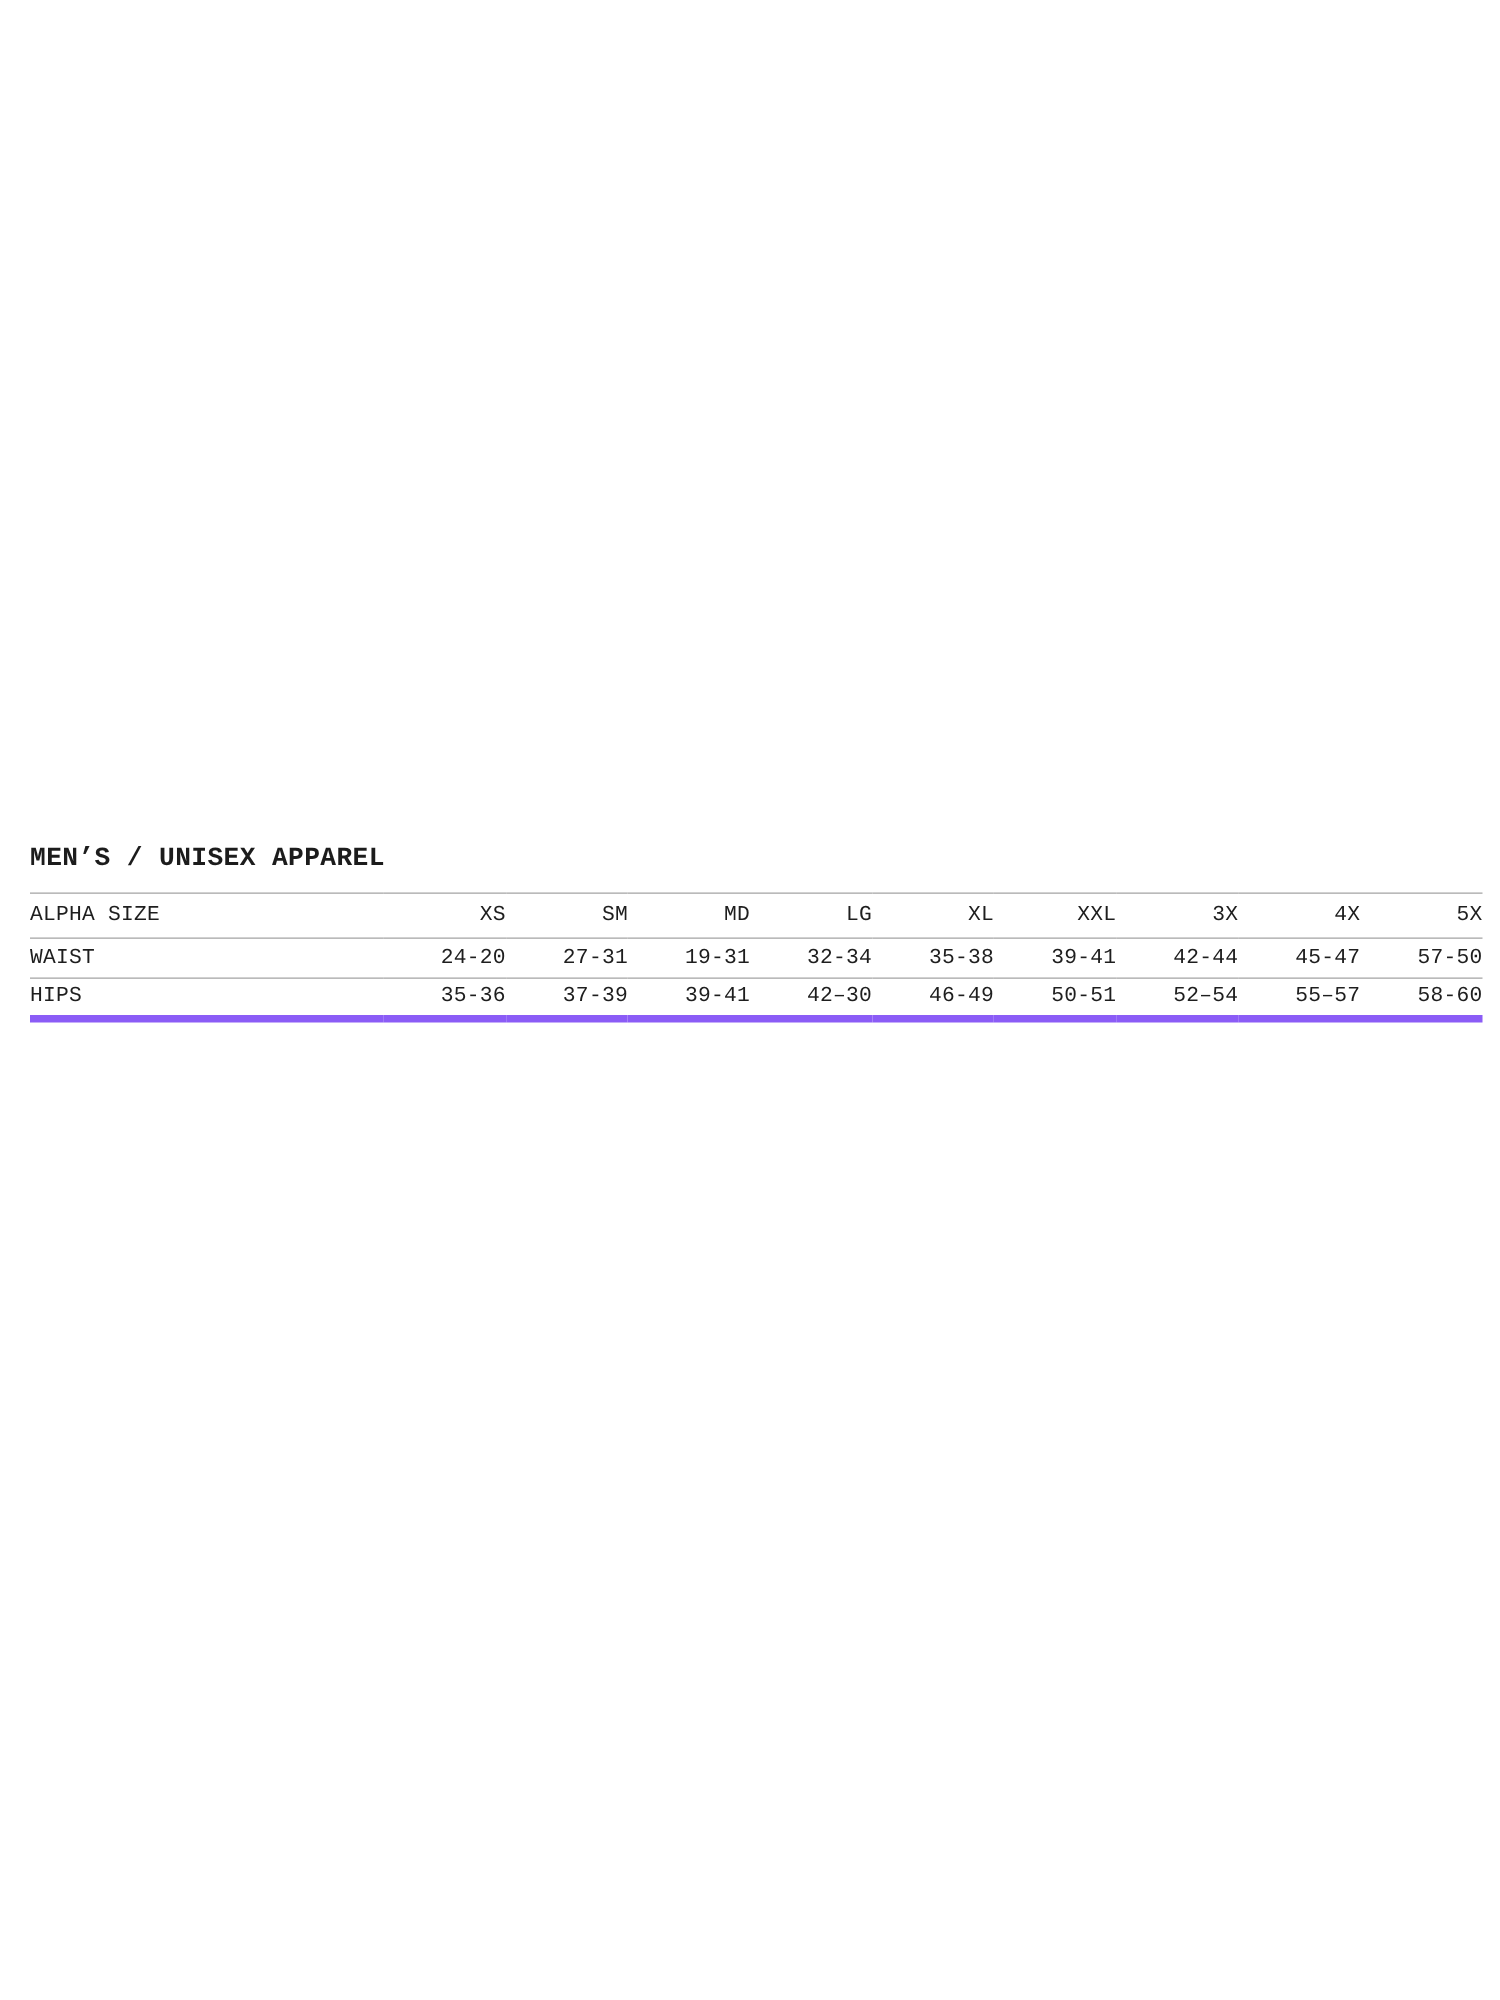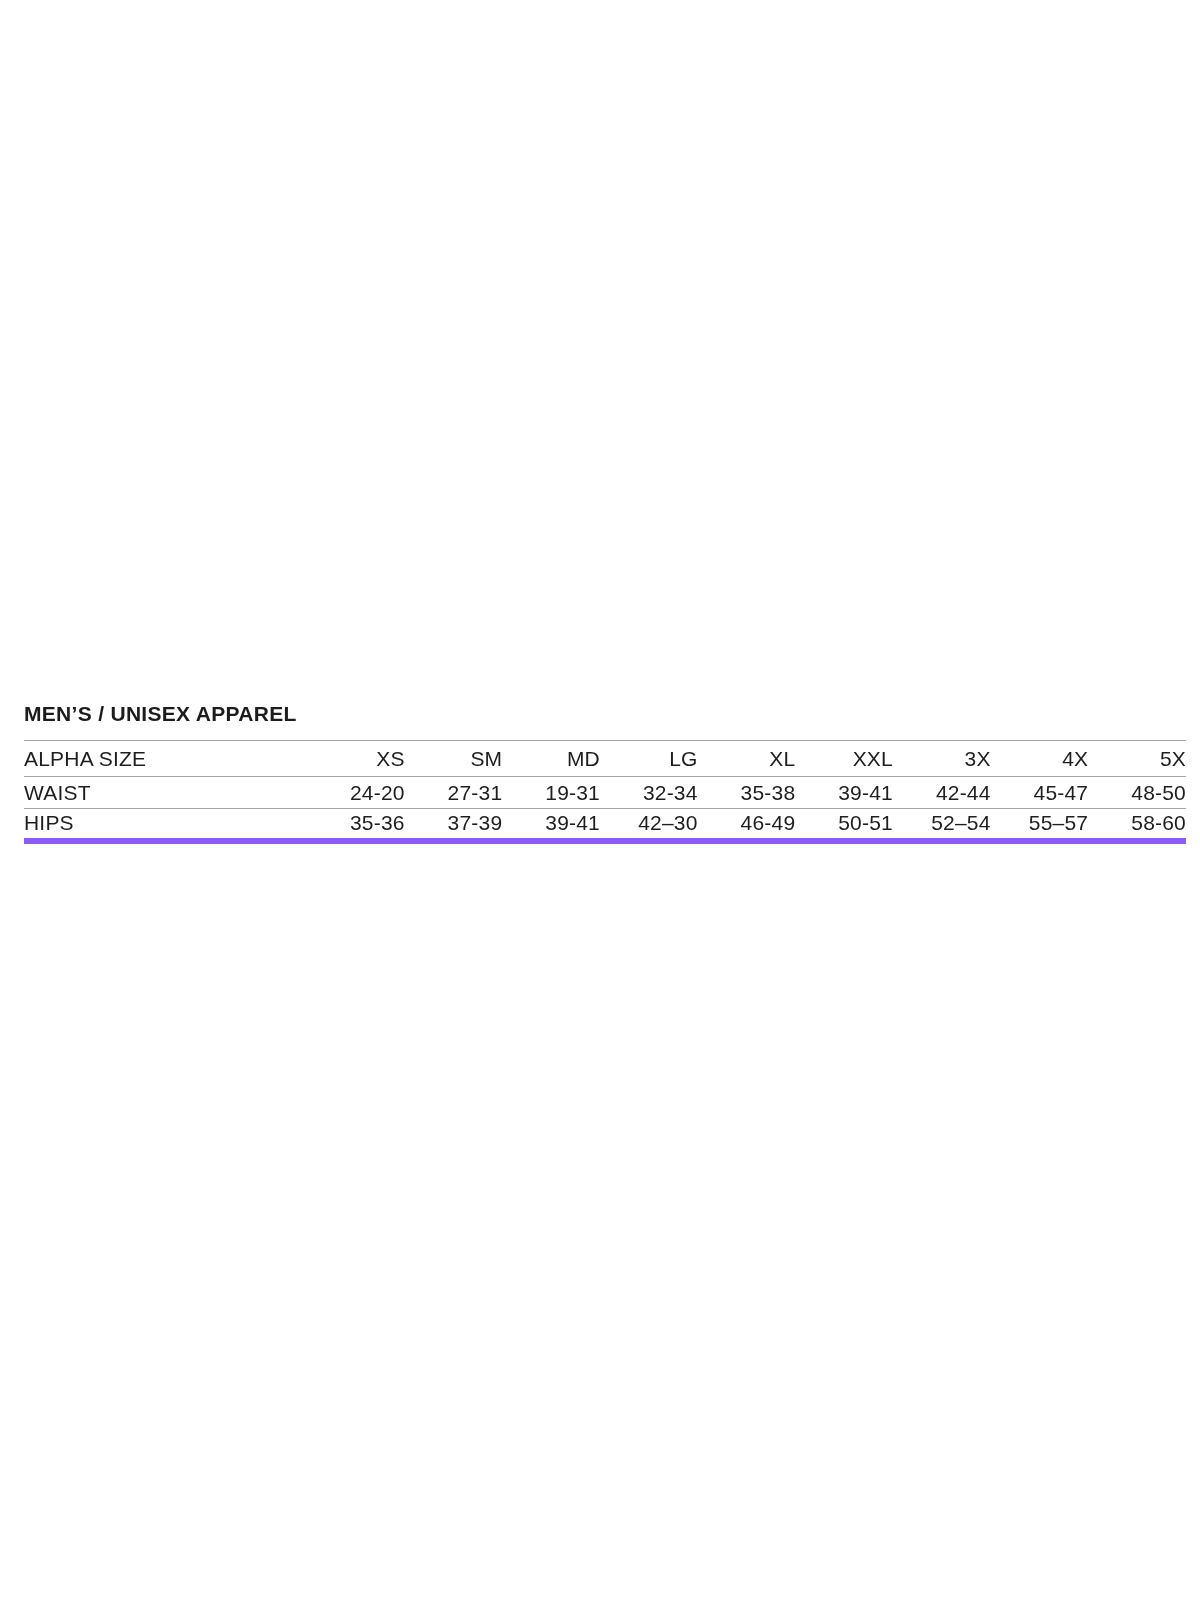--- a/index.html
+++ b/index.html
@@ -11,36 +11,37 @@
     width: 1200px;
     height: 1600px;
     position: relative;
     font-family: "Liberation Sans", sans-serif;
     color: #1e1e1e;
     overflow: hidden;
   }
   .chart-block {
     position: absolute;
     left: 24px;
-    top: 699px;
+    top: 673px;
     width: 1162px;
+    font-family: Liberation Mono, monospace;
   }
   .chart-title {
     margin: 0 0 11px 0;
     font-size: 21px;
     line-height: 30px;
     font-weight: 700;
     letter-spacing: 0.3px;
     color: #1c1c1c;
   }
   table.size-chart {
     width: 100%;
     border-collapse: collapse;
     table-layout: fixed;
-    font-size: 21px;
+    font-size: 17px;
     color: #1e1e1e;
   }
   table.size-chart thead tr {
     height: 36px;
   }
   table.size-chart tbody tr {
     height: 32px;
   }
   table.size-chart tr {
     border-top: 1px solid #a4a4a4;
@@ -92,21 +93,21 @@
       <tr>
         <td class="row-head">WAIST</td>
         <td>24-20</td>
         <td>27-31</td>
         <td>19-31</td>
         <td>32-34</td>
         <td>35-38</td>
         <td>39-41</td>
         <td>42-44</td>
         <td>45-47</td>
-        <td>48-50</td>
+        <td>57-50</td>
       </tr>
       <tr>
         <td class="row-head">HIPS</td>
         <td>35-36</td>
         <td>37-39</td>
         <td>39-41</td>
         <td>42–30</td>
         <td>46-49</td>
         <td>50-51</td>
         <td>52–54</td>

